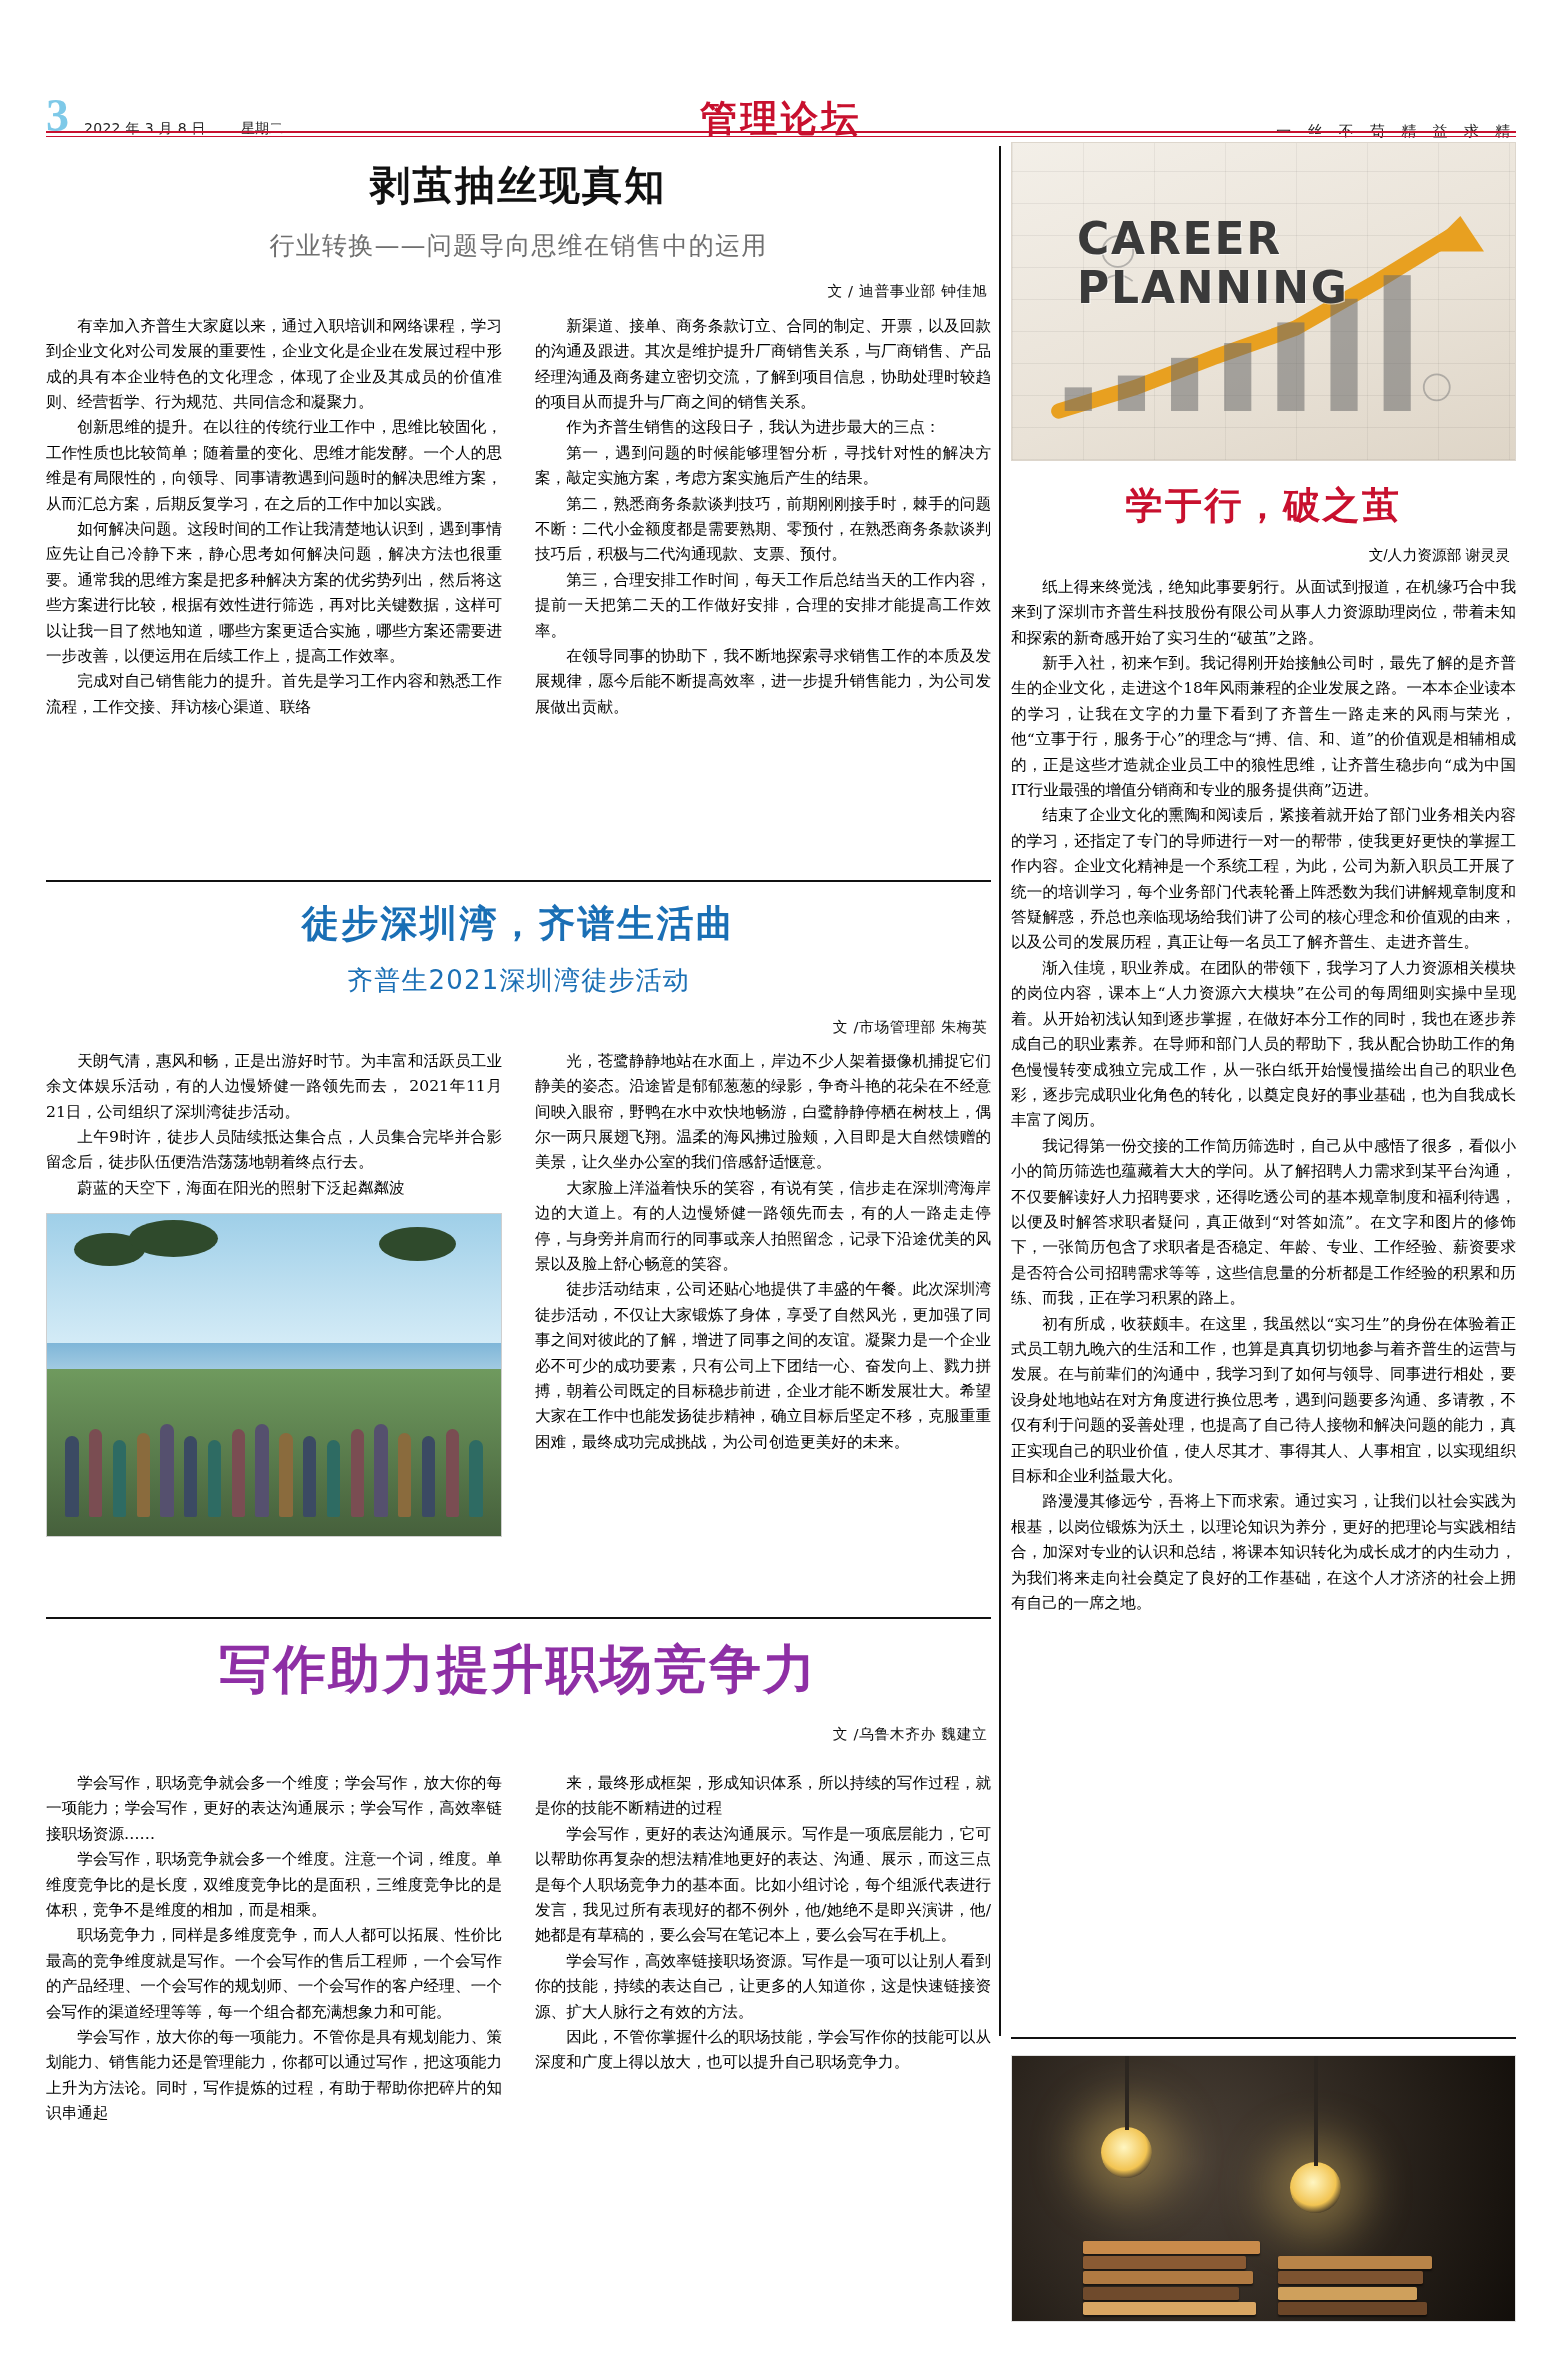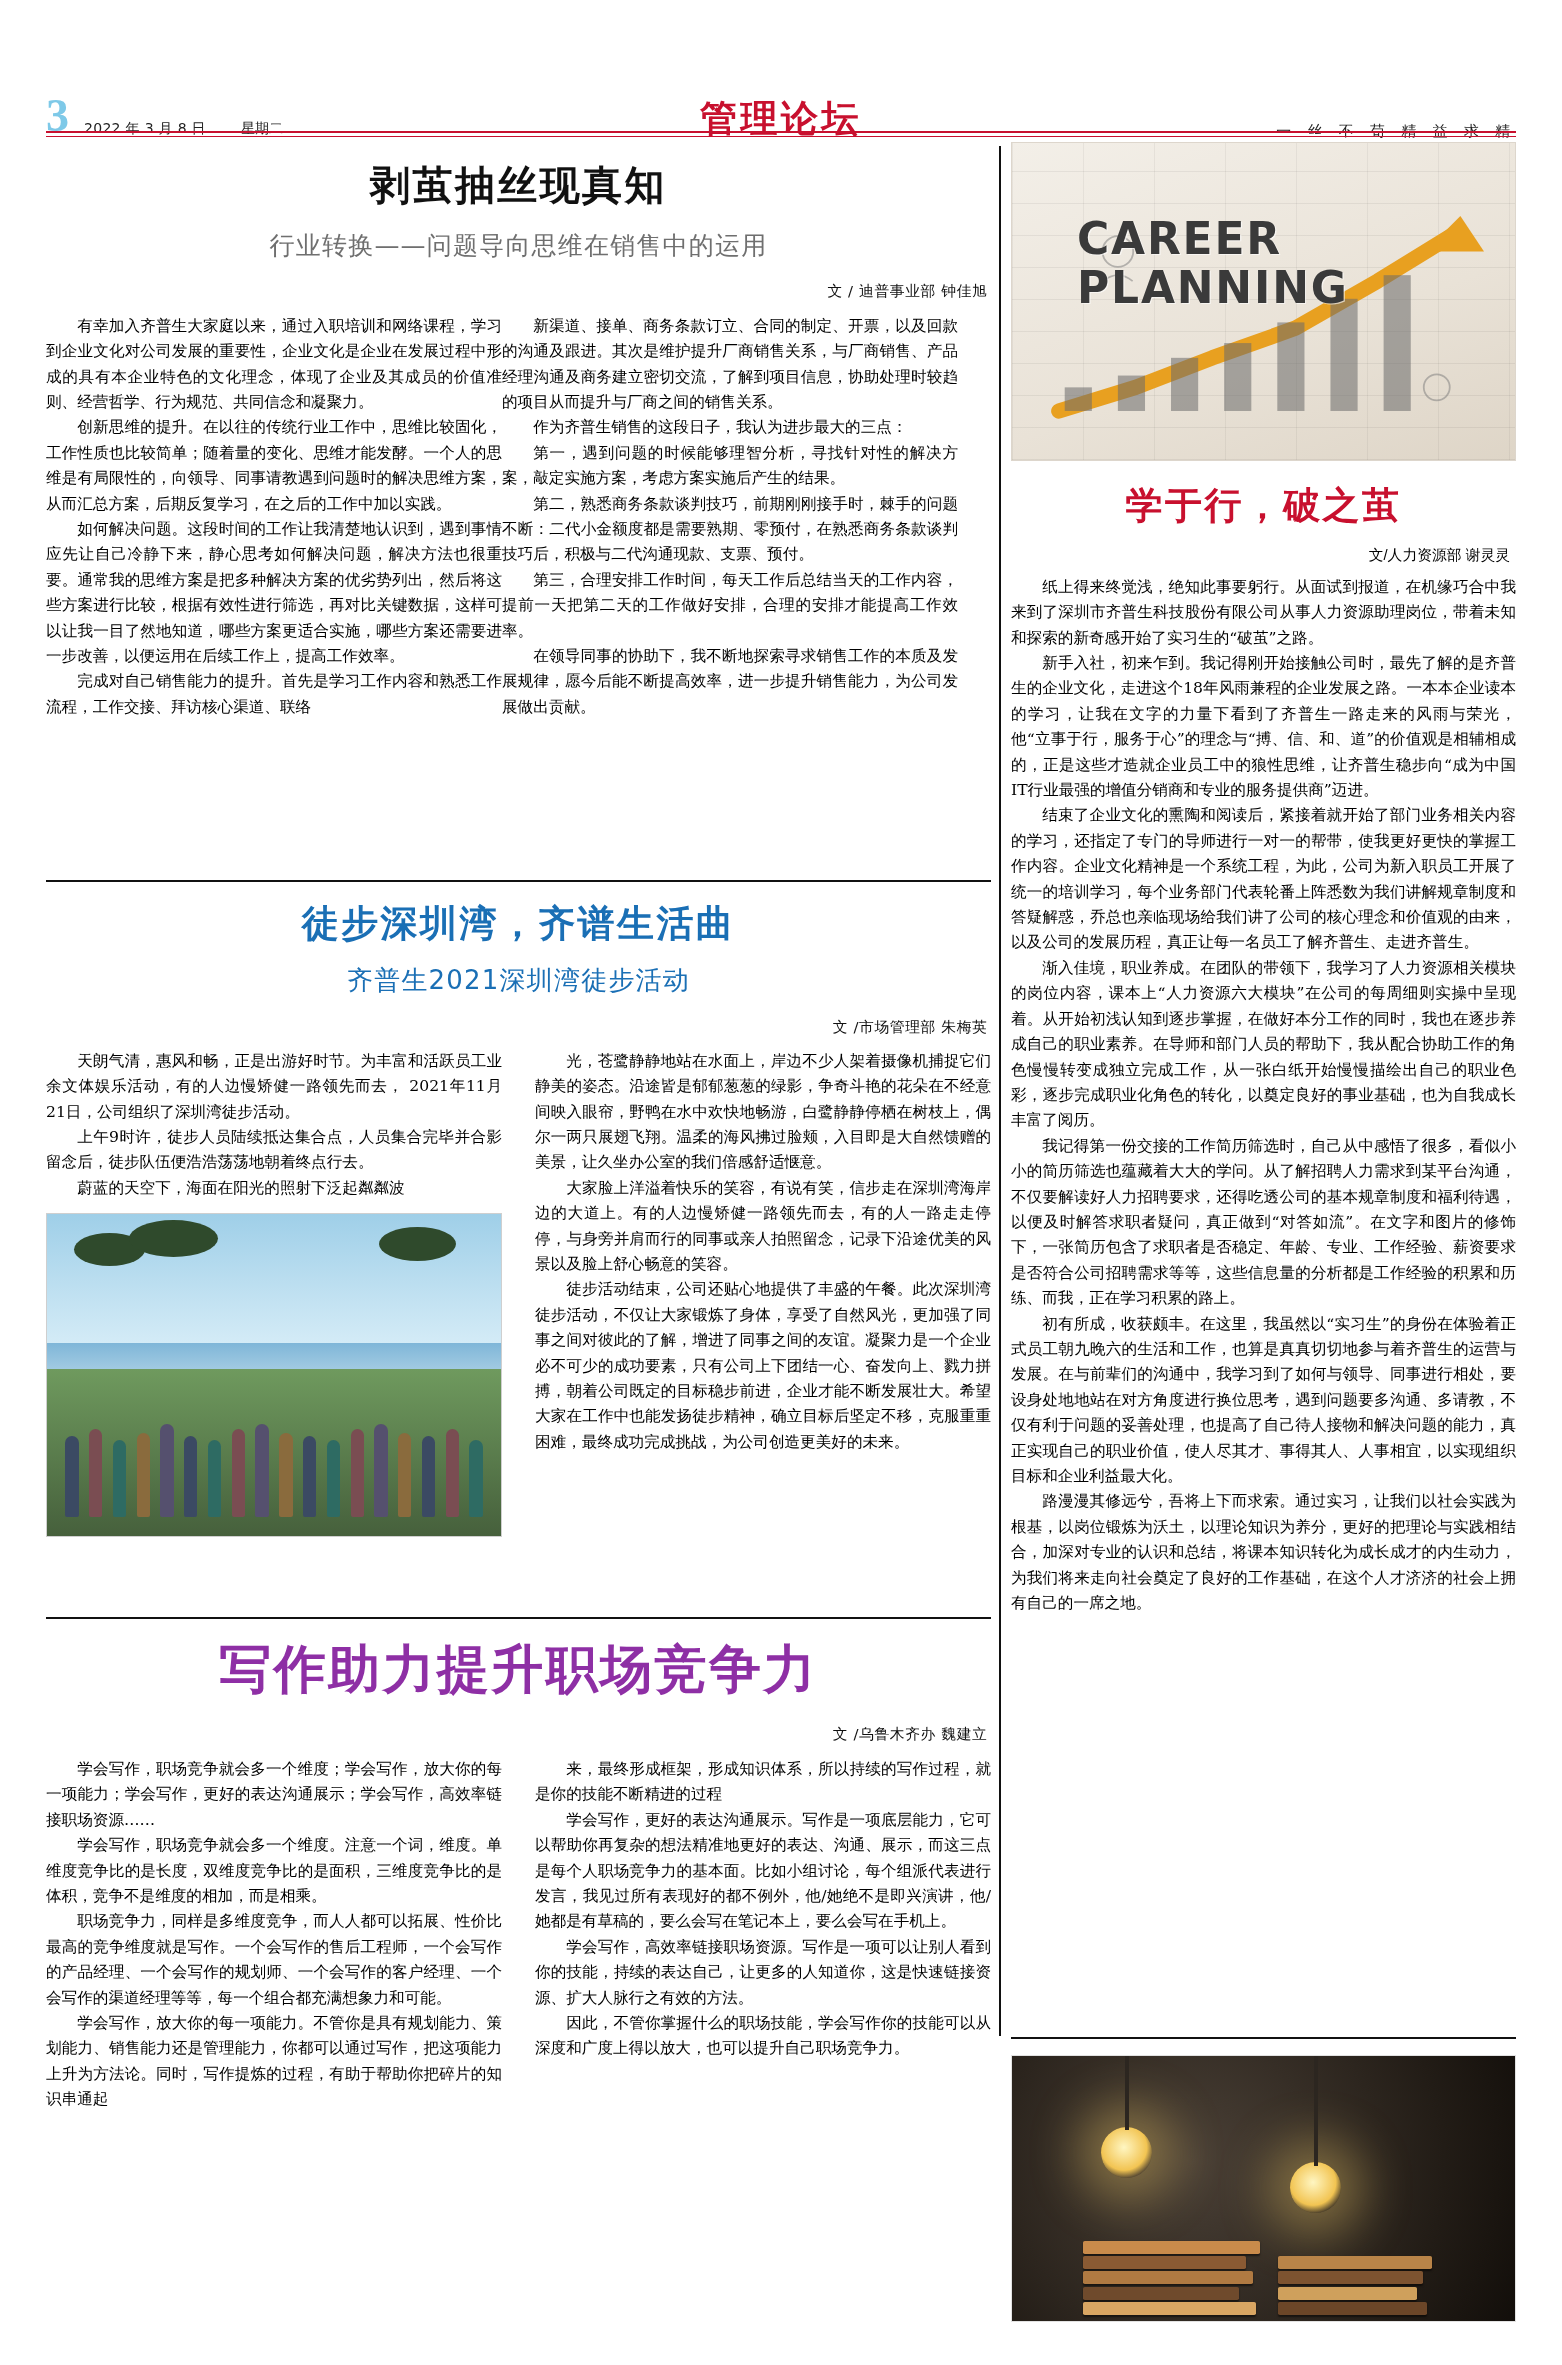--- a/index.html
+++ b/index.html
@@ -126,20 +126,21 @@
     font-family: "DejaVu Sans", sans-serif;
     font-size: 14.8px;
     color: #111;
     margin-top: 20px;
     padding-right: 3.5px;
     letter-spacing: 0.6px;
   }
   .a1-cols {
     display: flex;
     margin-top: 13px;
+    gap: 33px;
   }
   .a1-cols .c {
     width: 456px;
   }
   p.body {
     font-family: "DejaVu Serif", "Liberation Serif", serif;
     font-size: 15.6px;
     line-height: 25.4px;
     text-align: justify;
     text-justify: inter-ideograph;
@@ -283,21 +284,21 @@
     font-size: 52px;
     font-weight: bold;
     color: #8e2fa5;
     letter-spacing: 2.4px;
   }
   .a4-cols {
     display: flex;
     margin-top: 13px;
     gap: 33px;
   }
-  .a4-cols .c { width: 456px; }
+  .a4-cols .c { width: 456px; margin-top: 14px; }
 
   
   .books-img {
     position: absolute;
     left: 1011px;
     top: 2055px;
     width: 505px;
     height: 267px;
     overflow: hidden;
     border: 0.6px solid #e2e2e2;

